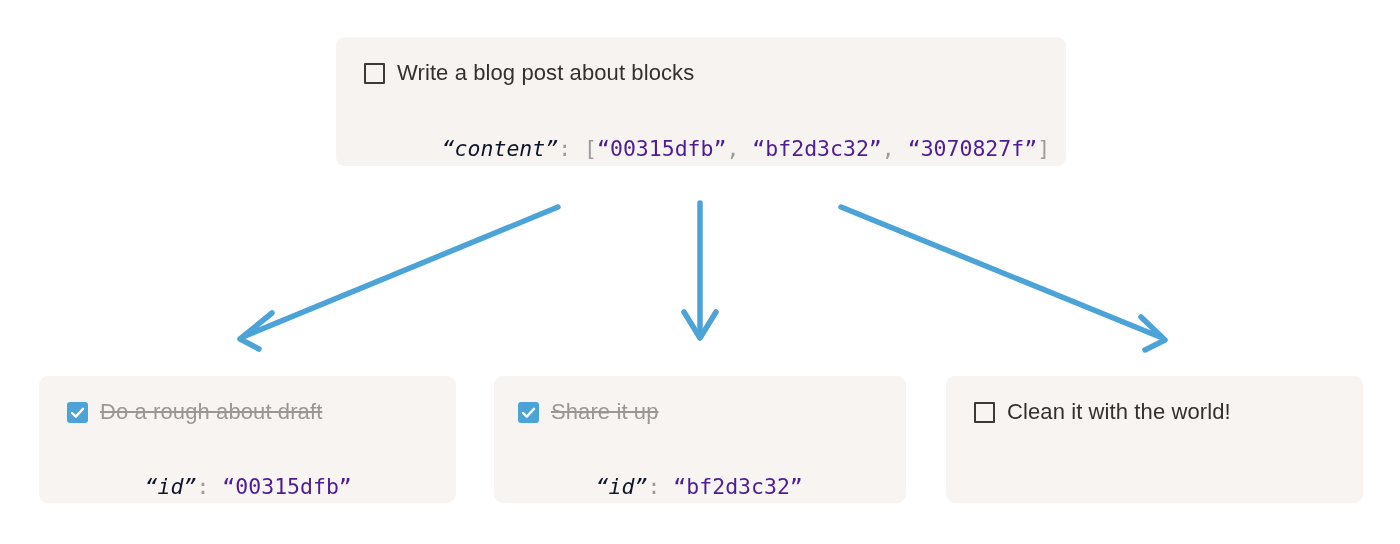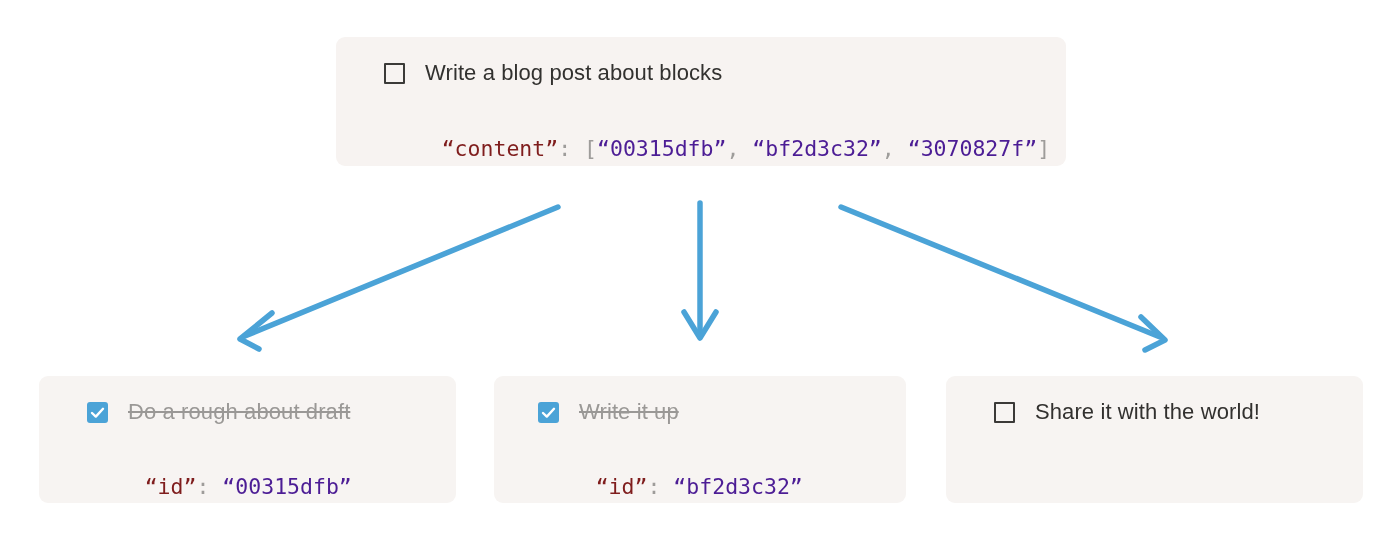--- a/index.html
+++ b/index.html
@@ -55,23 +55,22 @@
     top: 376px;
     width: 417px;
     height: 127px;
     padding: 22px 0 0 28px;
   }
 
   
   .task-row {
     display: flex;
     align-items: center;
-    gap: 20px;
+    gap: 12px;
     height: 28px;
-    margin-left: 20px;
   }
 
   .checkbox {
     width: 21px;
     height: 21px;
     box-sizing: border-box;
     flex: 0 0 auto;
     position: relative;
   }
   .checkbox.unchecked {
@@ -108,21 +107,21 @@
   
   .code-line {
     font-family: "DejaVu Sans Mono", monospace;
     font-size: 21.5px;
     line-height: 34px;
     margin-top: 10px;
     white-space: pre;
   }
   #card-parent .code-line { margin-top: 11px; }
 
-  .tok-key   { color: #7f1d1d; }
+  .tok-key   { color: #0f172a; font-style: italic; }
   .tok-punct { color: #9e9c9a; }
   .tok-str   { color: #4c1d95; }
 
   
   #arrow-layer {
     position: absolute;
     left: 0;
     top: 0;
     width: 1400px;
     height: 544px;
@@ -178,27 +177,27 @@
     </div>
   </div>
 
   <div class="card child" id="card-child-1">
     <div class="task-row">
       <span class="checkbox checked">
         <svg viewBox="0 0 21 21" aria-hidden="true">
           <polyline points="5,11 8.8,14.6 16,6.8" fill="none" stroke="#ffffff" stroke-width="2.4" stroke-linecap="round" stroke-linejoin="round"></polyline>
         </svg>
       </span>
-      <span class="task-label done">Write it up</span>
+      <span class="task-label done">Share it up</span>
     </div>
     <div class="code-line">
       <span class="tok-key">“id”</span><span class="tok-punct">:</span><span class="tok-punct"> </span><span class="tok-str">“bf2d3c32”</span>
     </div>
   </div>
 
   <div class="card child" id="card-child-2">
     <div class="task-row">
       <span class="checkbox unchecked"></span>
-      <span class="task-label">Share it with the world!</span>
+      <span class="task-label">Clean it with the world!</span>
     </div>
   </div>
 
 </div>
 
 </body></html>

